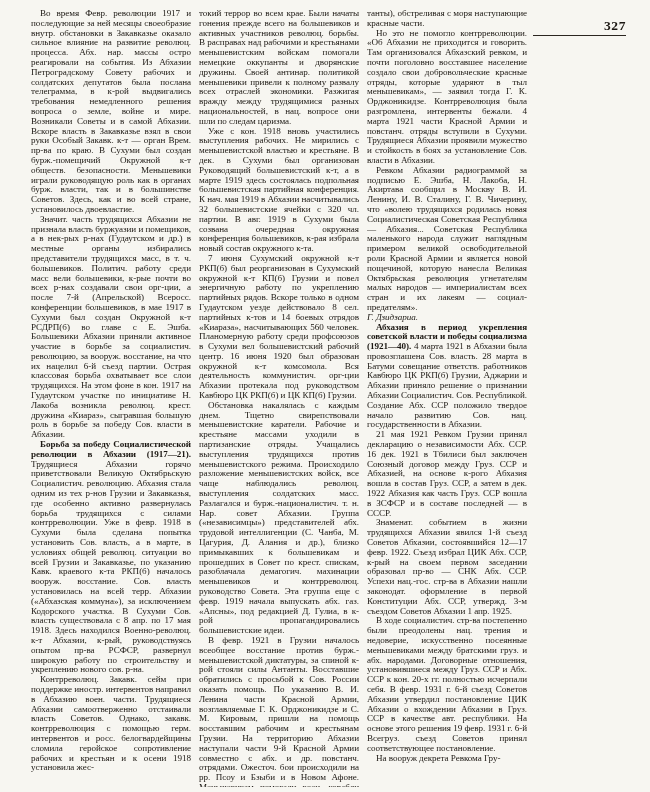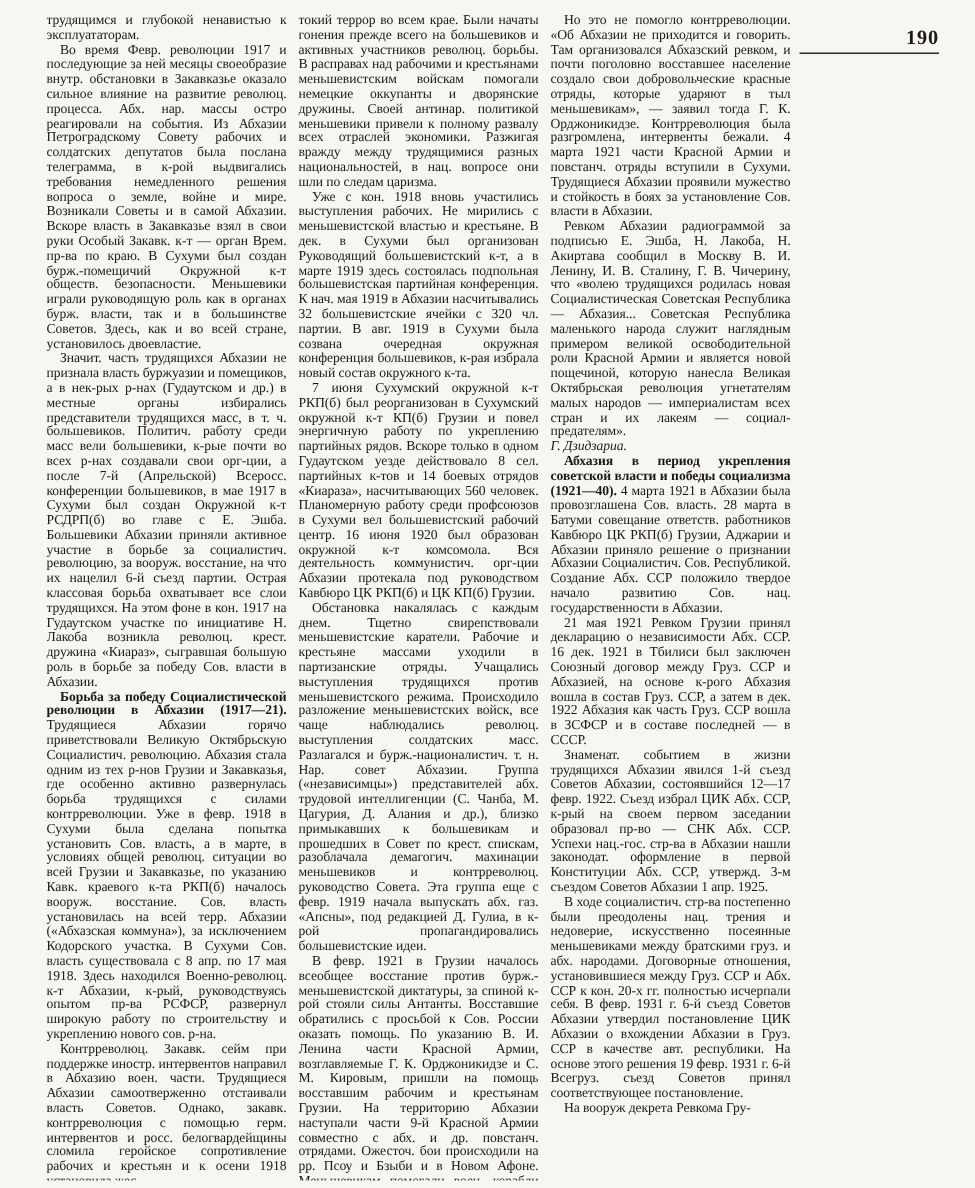--- a/index.html
+++ b/index.html
@@ -47,39 +47,39 @@
   p.right { text-indent: 0; }
   .italic { font-style: italic; }
   b.lead { font-weight: bold; }
 </style>
 </head>
 <body>
 
 <div class="page">
 
   <div class="pagehead">
-    <span class="pagenum">190</span>
+    <span class="pagenum">327</span>
   </div>
 
   <div class="textblock">
     <div class="col">
-        <p class="para">трудящимся и глубокой ненавистью к эксплуататорам.</p>
         <p class="para indent">Во время Февр. революции 1917 и последующие за ней месяцы своеобразие внутр. обстановки в Закавказье оказало сильное влияние на развитие революц. процесса. Абх. нар. массы остро реагировали на события. Из Абхазии Петроградскому Совету рабочих и солдатских депутатов была послана телеграмма, в к-рой выдвигались требования немедленного решения вопроса о земле, войне и мире. Возникали Советы и в самой Абхазии. Вскоре власть в Закавказье взял в свои руки Особый Закавк. к-т — орган Врем. пр-ва по краю. В Сухуми был создан бурж.-помещичий Окружной к-т обществ. безопасности. Меньшевики играли руководящую роль как в органах бурж. власти, так и в большинстве Советов. Здесь, как и во всей стране, установилось двоевластие.</p>
         <p class="para indent">Значит. часть трудящихся Абхазии не признала власть буржуазии и помещиков, а в нек-рых р-нах (Гудаутском и др.) в местные органы избирались представители трудящихся масс, в т. ч. большевиков. Политич. работу среди масс вели большевики, к-рые почти во всех р-нах создавали свои орг-ции, а после 7-й (Апрельской) Всеросс. конференции большевиков, в мае 1917 в Сухуми был создан Окружной к-т РСДРП(б) во главе с Е. Эшба. Большевики Абхазии приняли активное участие в борьбе за социалистич. революцию, за вооруж. восстание, на что их нацелил 6-й съезд партии. Острая классовая борьба охватывает все слои трудящихся. На этом фоне в кон. 1917 на Гудаутском участке по инициативе Н. Лакоба возникла революц. крест. дружина «Киараз», сыгравшая большую роль в борьбе за победу Сов. власти в Абхазии.</p>
         <p class="para indent"><b class="lead">Борьба за победу Социалистической революции в Абхазии (1917—21). </b>Трудящиеся Абхазии горячо приветствовали Великую Октябрьскую Социалистич. революцию. Абхазия стала одним из тех р-нов Грузии и Закавказья, где особенно активно развернулась борьба трудящихся с силами контрреволюции. Уже в февр. 1918 в Сухуми была сделана попытка установить Сов. власть, а в марте, в условиях общей революц. ситуации во всей Грузии и Закавказье, по указанию Кавк. краевого к-та РКП(б) началось вооруж. восстание. Сов. власть установилась на всей терр. Абхазии («Абхазская коммуна»), за исключением Кодорского участка. В Сухуми Сов. власть существовала с 8 апр. по 17 мая 1918. Здесь находился Военно-революц. к-т Абхазии, к-рый, руководствуясь опытом пр-ва РСФСР, развернул широкую работу по строительству и укреплению нового сов. р-на.</p>
         <p class="para indent">Контрреволюц. Закавк. сейм при поддержке иностр. интервентов направил в Абхазию воен. части. Трудящиеся Абхазии самоотверженно отстаивали власть Советов. Однако, закавк. контрреволюция с помощью герм. интервентов и росс. белогвардейщины сломила геройское сопротивление рабочих и крестьян и к осени 1918 установила жес-</p>
       </div>
     <div class="col">
         <p class="para">токий террор во всем крае. Были начаты гонения прежде всего на большевиков и активных участников революц. борьбы. В расправах над рабочими и крестьянами меньшевистским войскам помогали немецкие оккупанты и дворянские дружины. Своей антинар. политикой меньшевики привели к полному развалу всех отраслей экономики. Разжигая вражду между трудящимися разных национальностей, в нац. вопросе они шли по следам царизма.</p>
         <p class="para indent">Уже с кон. 1918 вновь участились выступления рабочих. Не мирились с меньшевистской властью и крестьяне. В дек. в Сухуми был организован Руководящий большевистский к-т, а в марте 1919 здесь состоялась подпольная большевистская партийная конференция. К нач. мая 1919 в Абхазии насчитывались 32 большевистские ячейки с 320 чл. партии. В авг. 1919 в Сухуми была созвана очередная окружная конференция большевиков, к-рая избрала новый состав окружного к-та.</p>
         <p class="para indent">7 июня Сухумский окружной к-т РКП(б) был реорганизован в Сухумский окружной к-т КП(б) Грузии и повел энергичную работу по укреплению партийных рядов. Вскоре только в одном Гудаутском уезде действовало 8 сел. партийных к-тов и 14 боевых отрядов «Киараза», насчитывающих 560 человек. Планомерную работу среди профсоюзов в Сухуми вел большевистский рабочий центр. 16 июня 1920 был образован окружной к-т комсомола. Вся деятельность коммунистич. орг-ции Абхазии протекала под руководством Кавбюро ЦК РКП(б) и ЦК КП(б) Грузии.</p>
         <p class="para indent">Обстановка накалялась с каждым днем. Тщетно свирепствовали меньшевистские каратели. Рабочие и крестьяне массами уходили в партизанские отряды. Учащались выступления трудящихся против меньшевистского режима. Происходило разложение меньшевистских войск, все чаще наблюдались революц. выступления солдатских масс. Разлагался и бурж.-националистич. т. н. Нар. совет Абхазии. Группа («независимцы») представителей абх. трудовой интеллигенции (С. Чанба, М. Цагурия, Д. Алания и др.), близко примыкавших к большевикам и прошедших в Совет по крест. спискам, разоблачала демагогич. махинации меньшевиков и контрреволюц. руководство Совета. Эта группа еще с февр. 1919 начала выпускать абх. газ. «Апсны», под редакцией Д. Гулиа, в к-рой пропагандировались большевистские идеи.</p>
         <p class="para indent">В февр. 1921 в Грузии началось всеобщее восстание против бурж.-меньшевистской диктатуры, за спиной к-рой стояли силы Антанты. Восставшие обратились с просьбой к Сов. России оказать помощь. По указанию В. И. Ленина части Красной Армии, возглавляемые Г. К. Орджоникидзе и С. М. Кировым, пришли на помощь восставшим рабочим и крестьянам Грузии. На территорию Абхазии наступали части 9-й Красной Армии совместно с абх. и др. повстанч. отрядами. Ожесточ. бои происходили на рр. Псоу и Бзыби и в Новом Афоне. Меньшевикам помогали воен. корабли иностр. интервентов (Ан-</p>
       </div>
     <div class="col">
+        <p class="para">танты), обстреливая с моря наступающие красные части.</p>
         <p class="para indent">Но это не помогло контрреволюции. «Об Абхазии не приходится и говорить. Там организовался Абхазский ревком, и почти поголовно восставшее население создало свои добровольческие красные отряды, которые ударяют в тыл меньшевикам», — заявил тогда Г. К. Орджоникидзе. Контрреволюция была разгромлена, интервенты бежали. 4 марта 1921 части Красной Армии и повстанч. отряды вступили в Сухуми. Трудящиеся Абхазии проявили мужество и стойкость в боях за установление Сов. власти в Абхазии.</p>
         <p class="para indent">Ревком Абхазии радиограммой за подписью Е. Эшба, Н. Лакоба, Н. Акиртава сообщил в Москву В. И. Ленину, И. В. Сталину, Г. В. Чичерину, что «волею трудящихся родилась новая Социалистическая Советская Республика — Абхазия... Советская Республика маленького народа служит наглядным примером великой освободительной роли Красной Армии и является новой пощечиной, которую нанесла Великая Октябрьская революция угнетателям малых народов — империалистам всех стран и их лакеям — социал-предателям».</p>
         <p class="para right italic">Г. Дзидзариа.</p>
         <p class="para indent"><b class="lead">Абхазия в период укрепления советской власти и победы социализма (1921—40). </b>4 марта 1921 в Абхазии была провозглашена Сов. власть. 28 марта в Батуми совещание ответств. работников Кавбюро ЦК РКП(б) Грузии, Аджарии и Абхазии приняло решение о признании Абхазии Социалистич. Сов. Республикой. Создание Абх. ССР положило твердое начало развитию Сов. нац. государственности в Абхазии.</p>
         <p class="para indent">21 мая 1921 Ревком Грузии принял декларацию о независимости Абх. ССР. 16 дек. 1921 в Тбилиси был заключен Союзный договор между Груз. ССР и Абхазией, на основе к-рого Абхазия вошла в состав Груз. ССР, а затем в дек. 1922 Абхазия как часть Груз. ССР вошла в ЗСФСР и в составе последней — в СССР.</p>
         <p class="para indent">Знаменат. событием в жизни трудящихся Абхазии явился 1-й съезд Советов Абхазии, состоявшийся 12—17 февр. 1922. Съезд избрал ЦИК Абх. ССР, к-рый на своем первом заседании образовал пр-во — СНК Абх. ССР. Успехи нац.-гос. стр-ва в Абхазии нашли законодат. оформление в первой Конституции Абх. ССР, утвержд. 3-м съездом Советов Абхазии 1 апр. 1925.</p>
         <p class="para indent">В ходе социалистич. стр-ва постепенно были преодолены нац. трения и недоверие, искусственно посеянные меньшевиками между братскими груз. и абх. народами. Договорные отношения, установившиеся между Груз. ССР и Абх. ССР к кон. 20-х гг. полностью исчерпали себя. В февр. 1931 г. 6-й съезд Советов Абхазии утвердил постановление ЦИК Абхазии о вхождении Абхазии в Груз. ССР в качестве авт. республики. На основе этого решения 19 февр. 1931 г. 6-й Всегруз. съезд Советов принял соответствующее постановление.</p>
         <p class="para indent">На вооруж декрета Ревкома Гру-</p>
       </div>
   </div>

